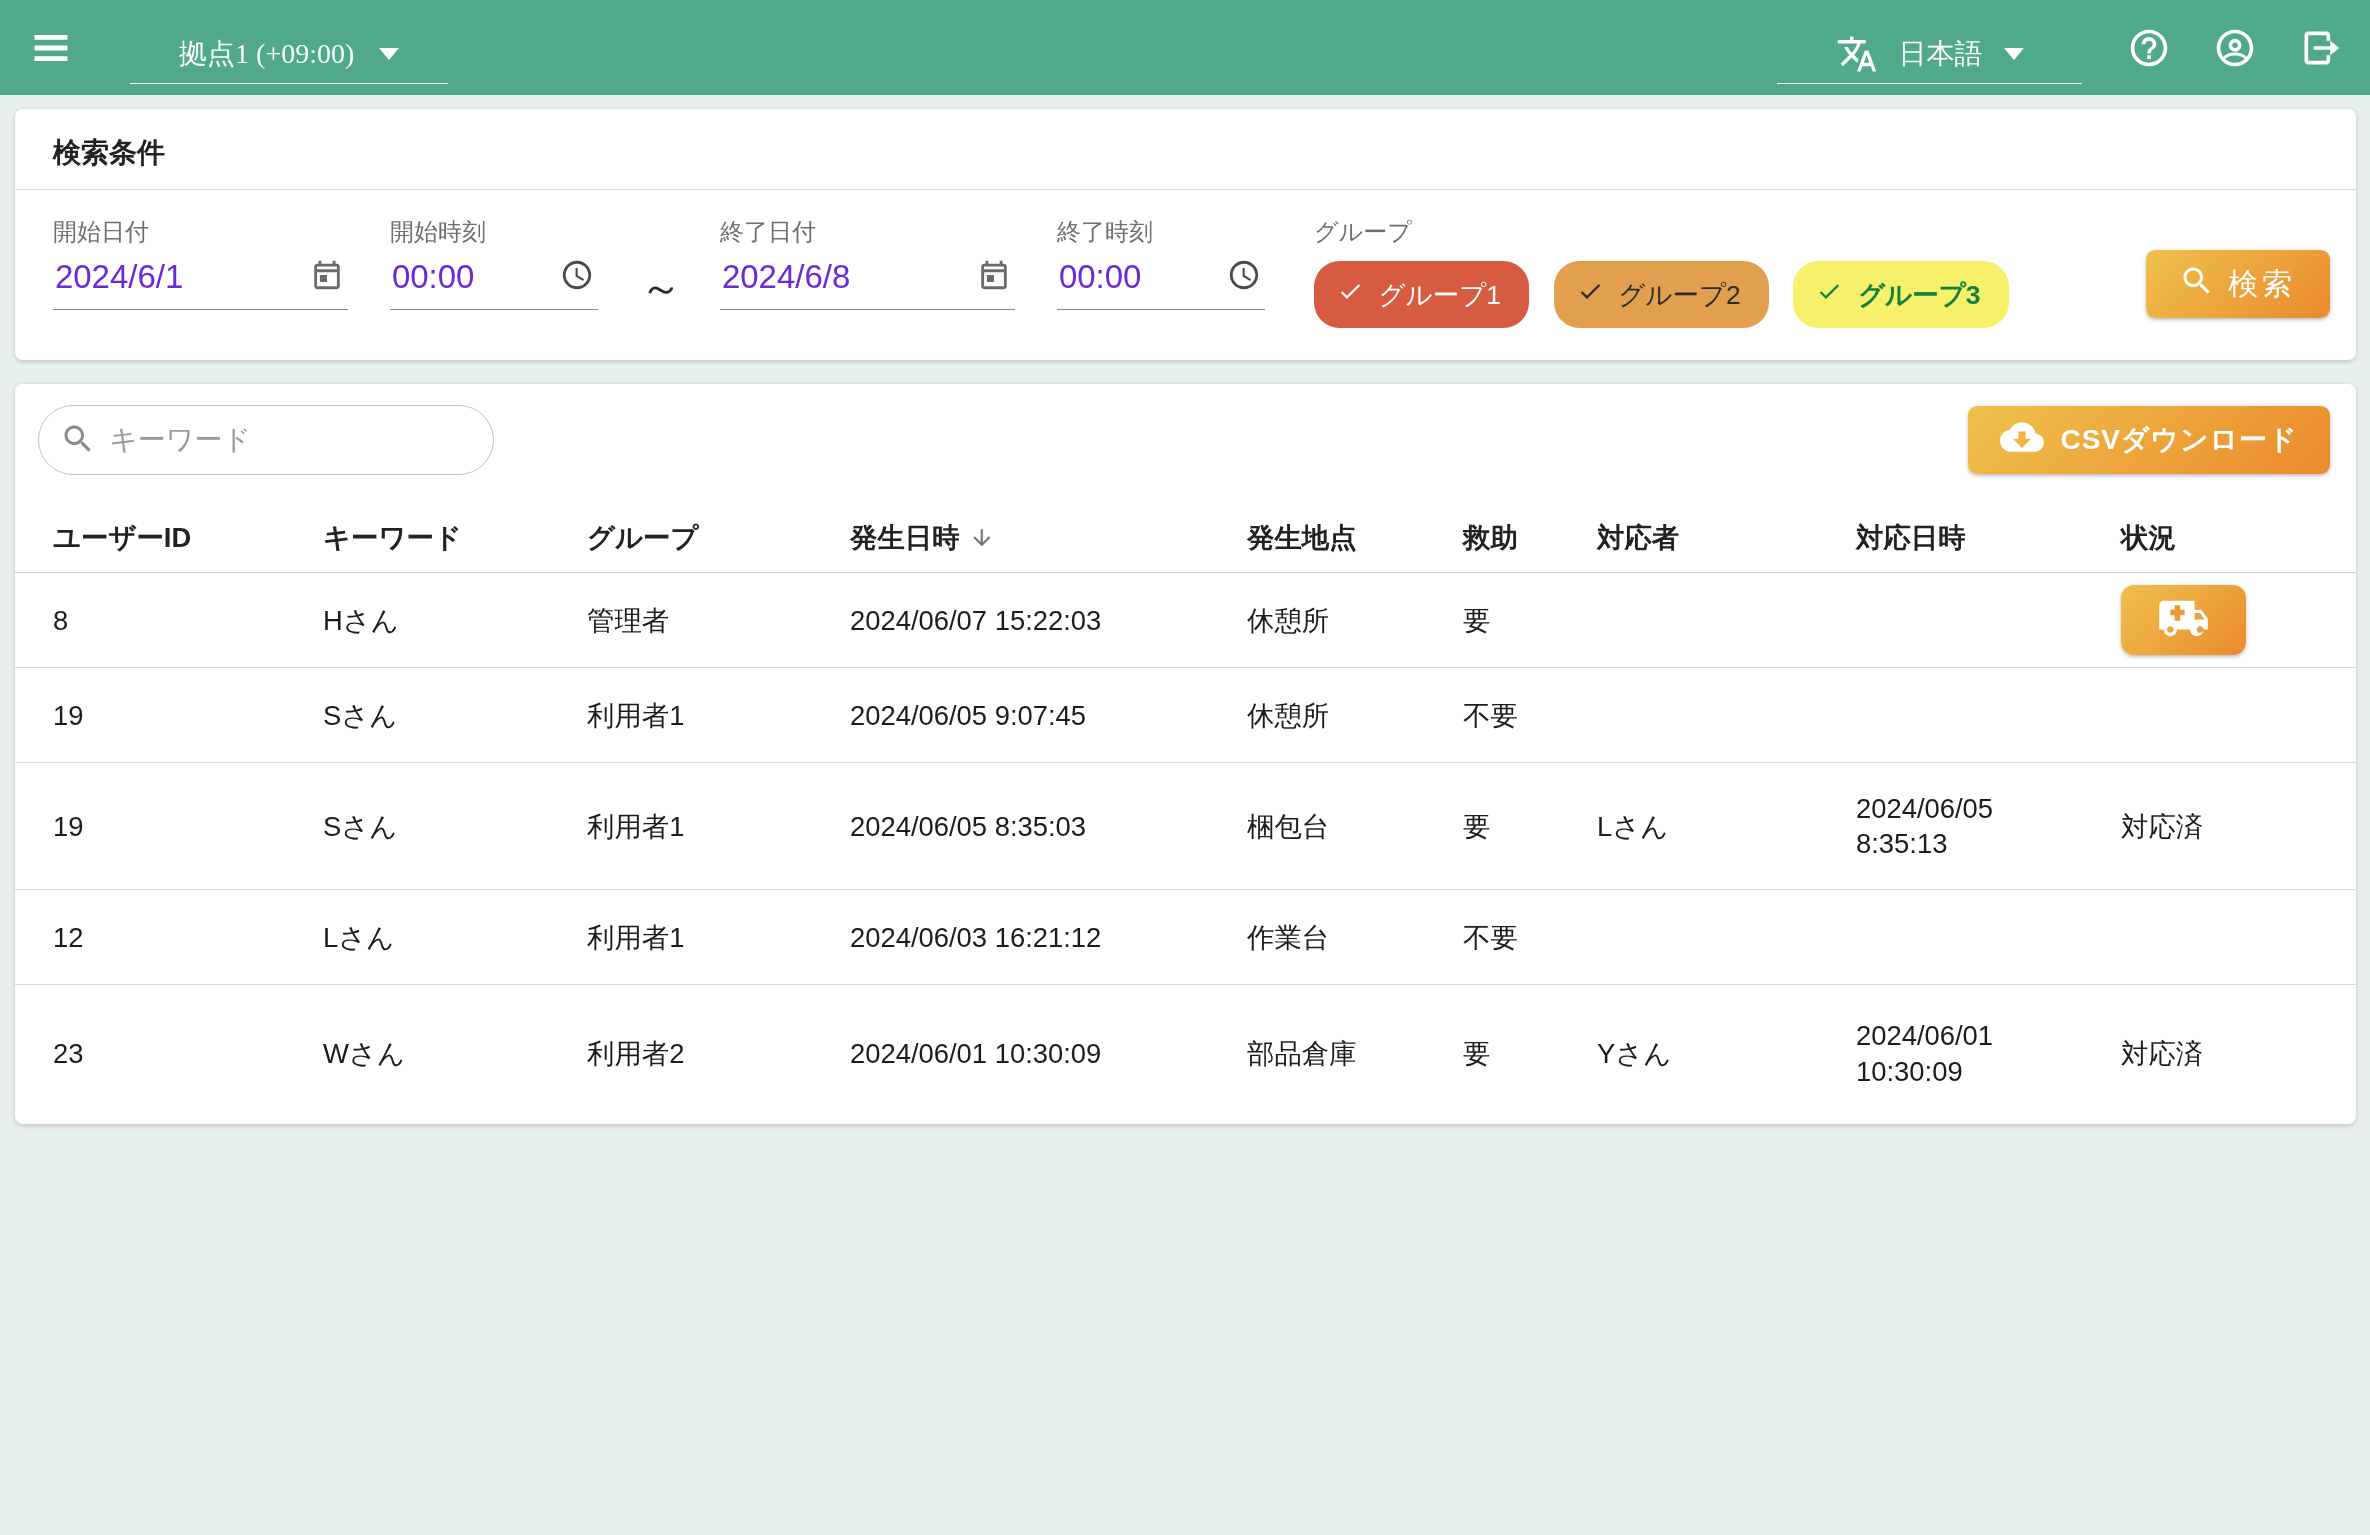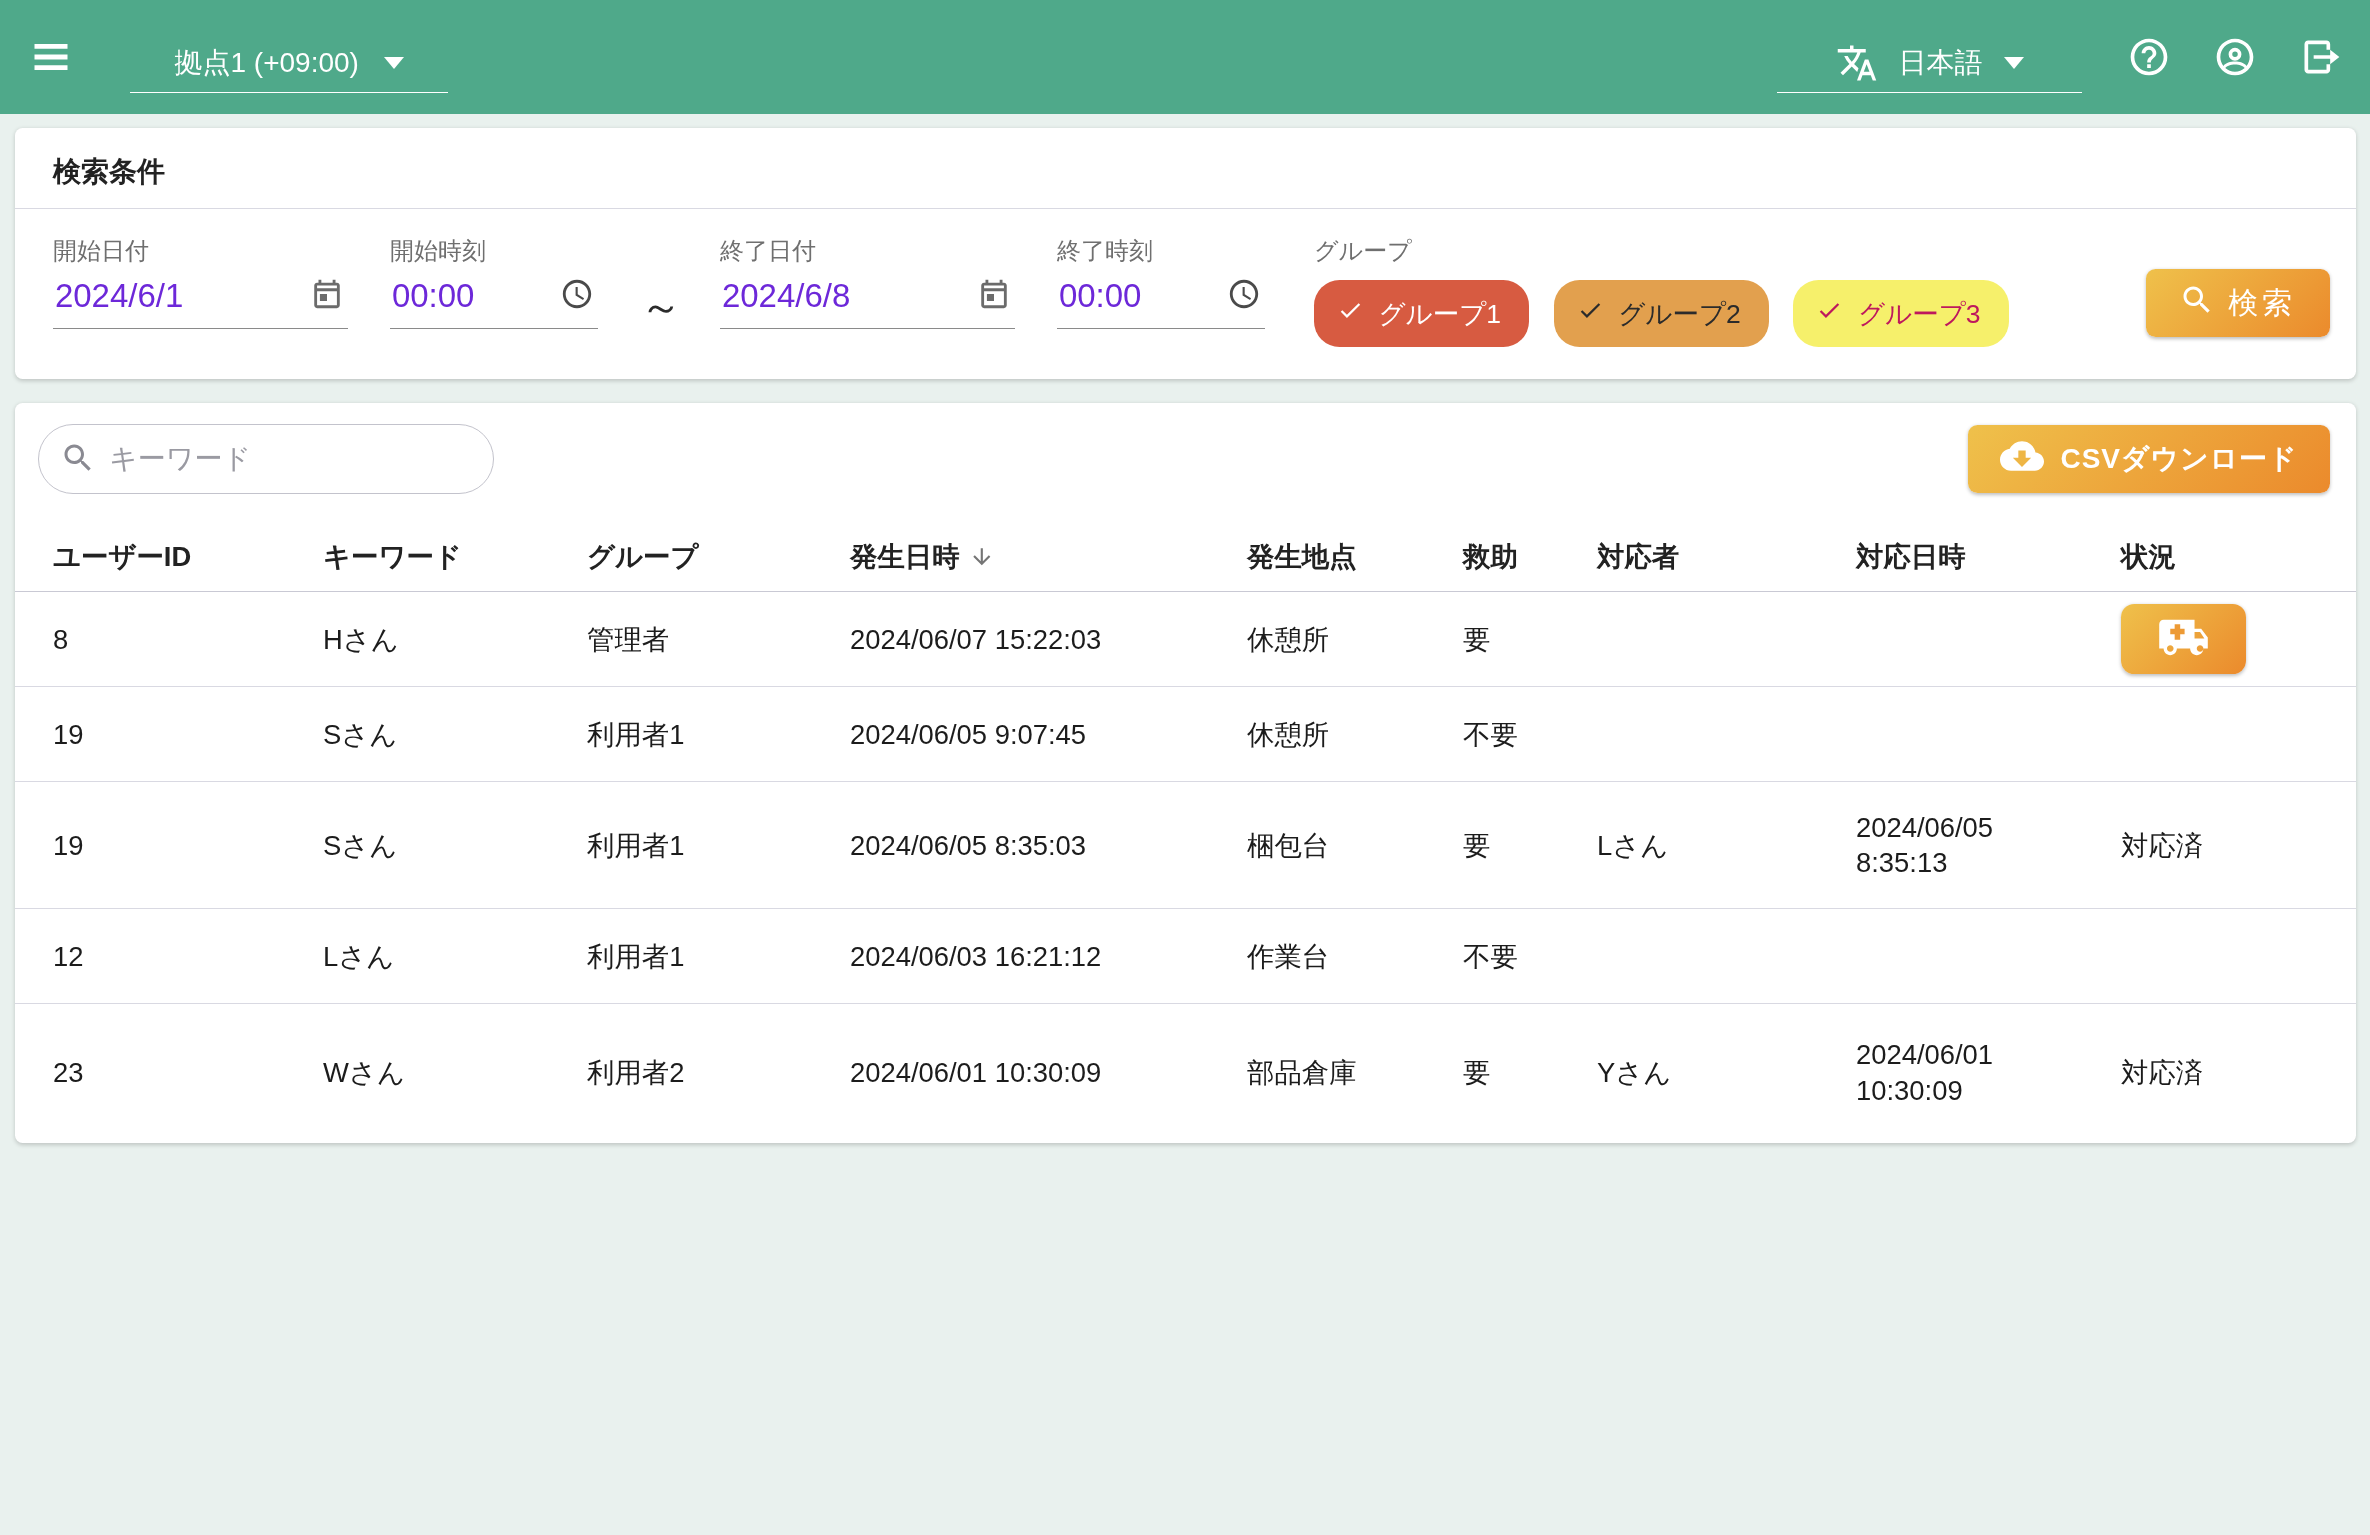--- a/index.html
+++ b/index.html
@@ -15,22 +15,22 @@
   *{box-sizing:border-box;margin:0;padding:0;}
   html,body{width:2371px;height:1536px;}
   body{
     background:var(--page-bg);
     font-family:"Liberation Sans","DejaVu Sans",sans-serif;
     color:var(--text-dark);
     overflow:hidden;
   }
   
   .appbar{
-    height:114px;background:var(--header-bg);
-    display:flex;align-items:center;padding:0 28px;
+    height:95px;background:var(--header-bg);
+    display:flex;align-items:center;padding:0 28px;font-family:Liberation Serif, serif;
   }
   .icon-btn{background:none;border:none;cursor:pointer;display:flex;align-items:center;justify-content:center;}
   .hamburger{width:45px;height:45px;}
   .underline-select{
     display:flex;align-items:center;justify-content:center;gap:24.6px;
     border-bottom:1.9px solid #FFFFFF;height:59px;margin-top:13.2px;
     color:#fff;cursor:pointer;
   }
   .site-select{width:318px;margin-left:57px;}
   .select-text{font-size:28px;color:#fff;}
@@ -225,21 +225,21 @@
 
   <button class="chip" style="background: rgb(226, 160, 78); color: rgb(43, 43, 43);">
     <span class="chip-check">
       <svg width="26.5" height="26.5" viewBox="0 0 24 24" fill="currentColor">
                 <path d="M9 16.17L4.83 12l-1.42 1.41L9 19 21 7l-1.41-1.41z"></path>
               </svg>
     </span>
     <span class="chip-label">グループ2</span>
   </button>
 
-  <button class="chip" style="background: rgb(246, 240, 107); color: #be185d;">
+  <button class="chip" style="background: rgb(246, 240, 107); color: #15803d; font-weight: bold;">
     <span class="chip-check">
       <svg width="26.5" height="26.5" viewBox="0 0 24 24" fill="currentColor">
                 <path d="M9 16.17L4.83 12l-1.42 1.41L9 19 21 7l-1.41-1.41z"></path>
               </svg>
     </span>
     <span class="chip-label">グループ3</span>
   </button>
 </div>
     </div>
 

